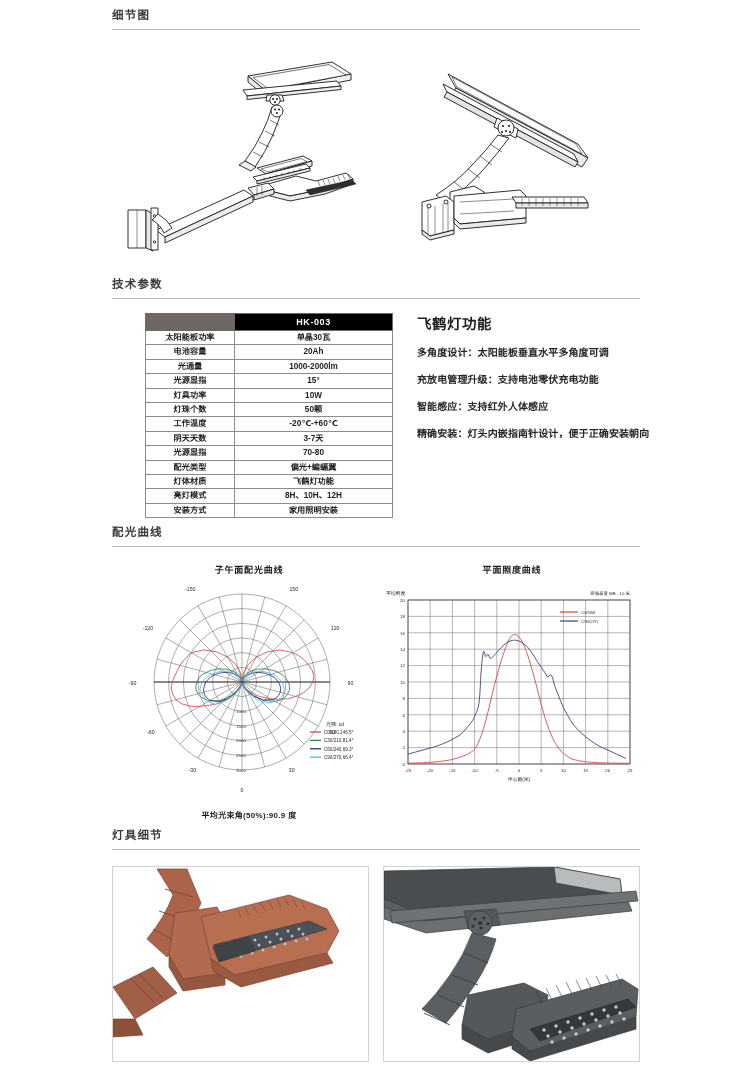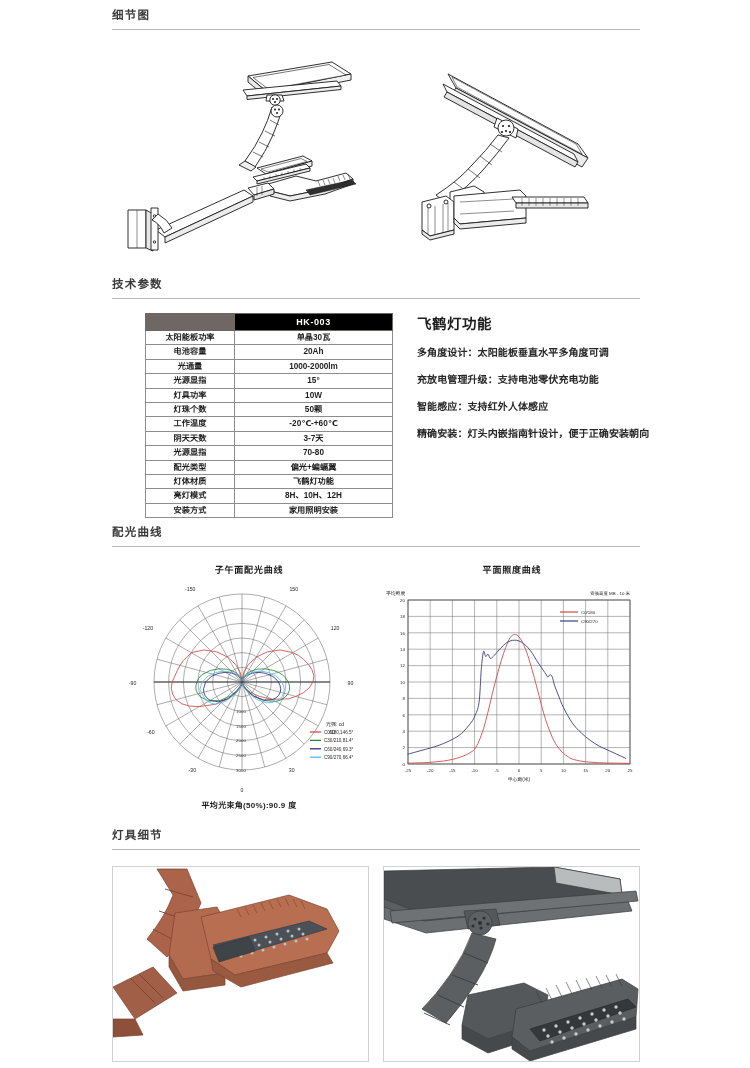--- a/index.html
+++ b/index.html
@@ -51,21 +51,21 @@
 
   
   .charts{position:absolute;left:112px;top:563px;width:528px;height:250px;}
   .chart-box{position:absolute;top:0;}
   .chart-cap{
     text-align:center;font-size:9px;font-weight:bold;color:#1d1d1d;
     letter-spacing:.8px;margin-bottom:6px;
   }
   .polar-cap{
     text-align:center;font-size:8px;font-weight:bold;color:#1d1d1d;
-    letter-spacing:.3px;margin-top:1px;
+    letter-spacing:.3px;margin-top:11px;
   }
 
   
   .photos{position:absolute;left:112px;top:866px;width:528px;height:196px;}
   .photo{
     position:absolute;top:0;width:257px;height:196px;
     border:1px solid #d2d2d2;background:#ffffff;box-sizing:border-box;
     overflow:hidden;
   }
   .photo svg{display:block;}

